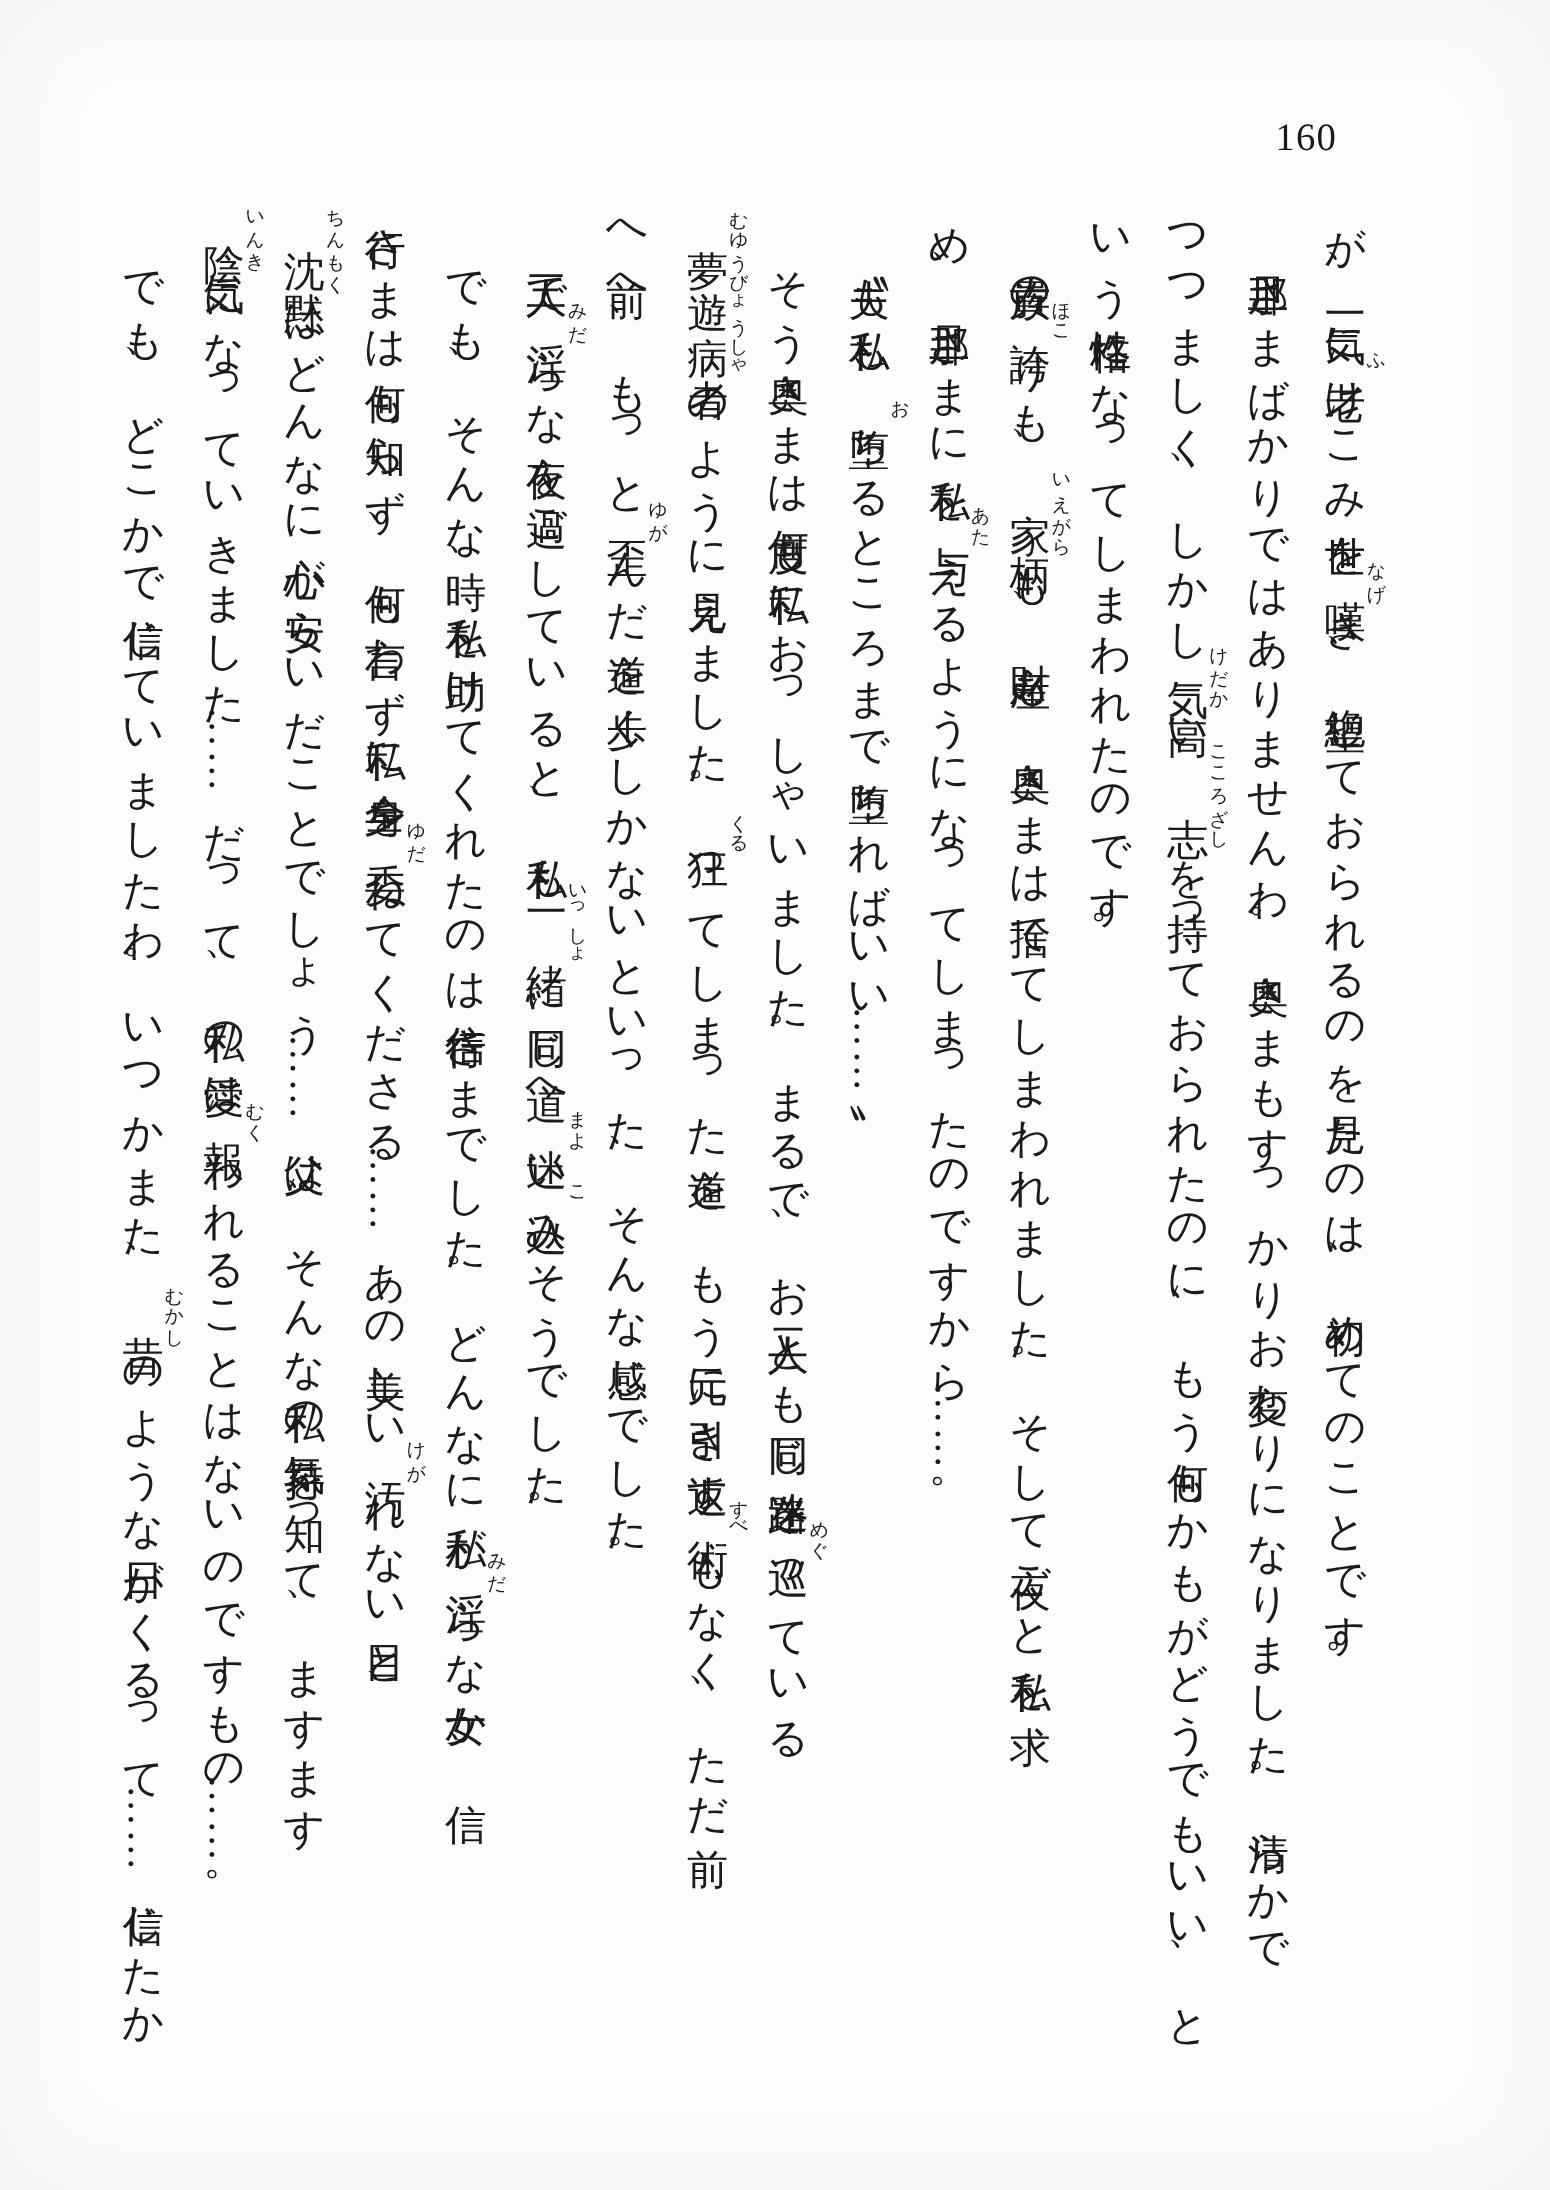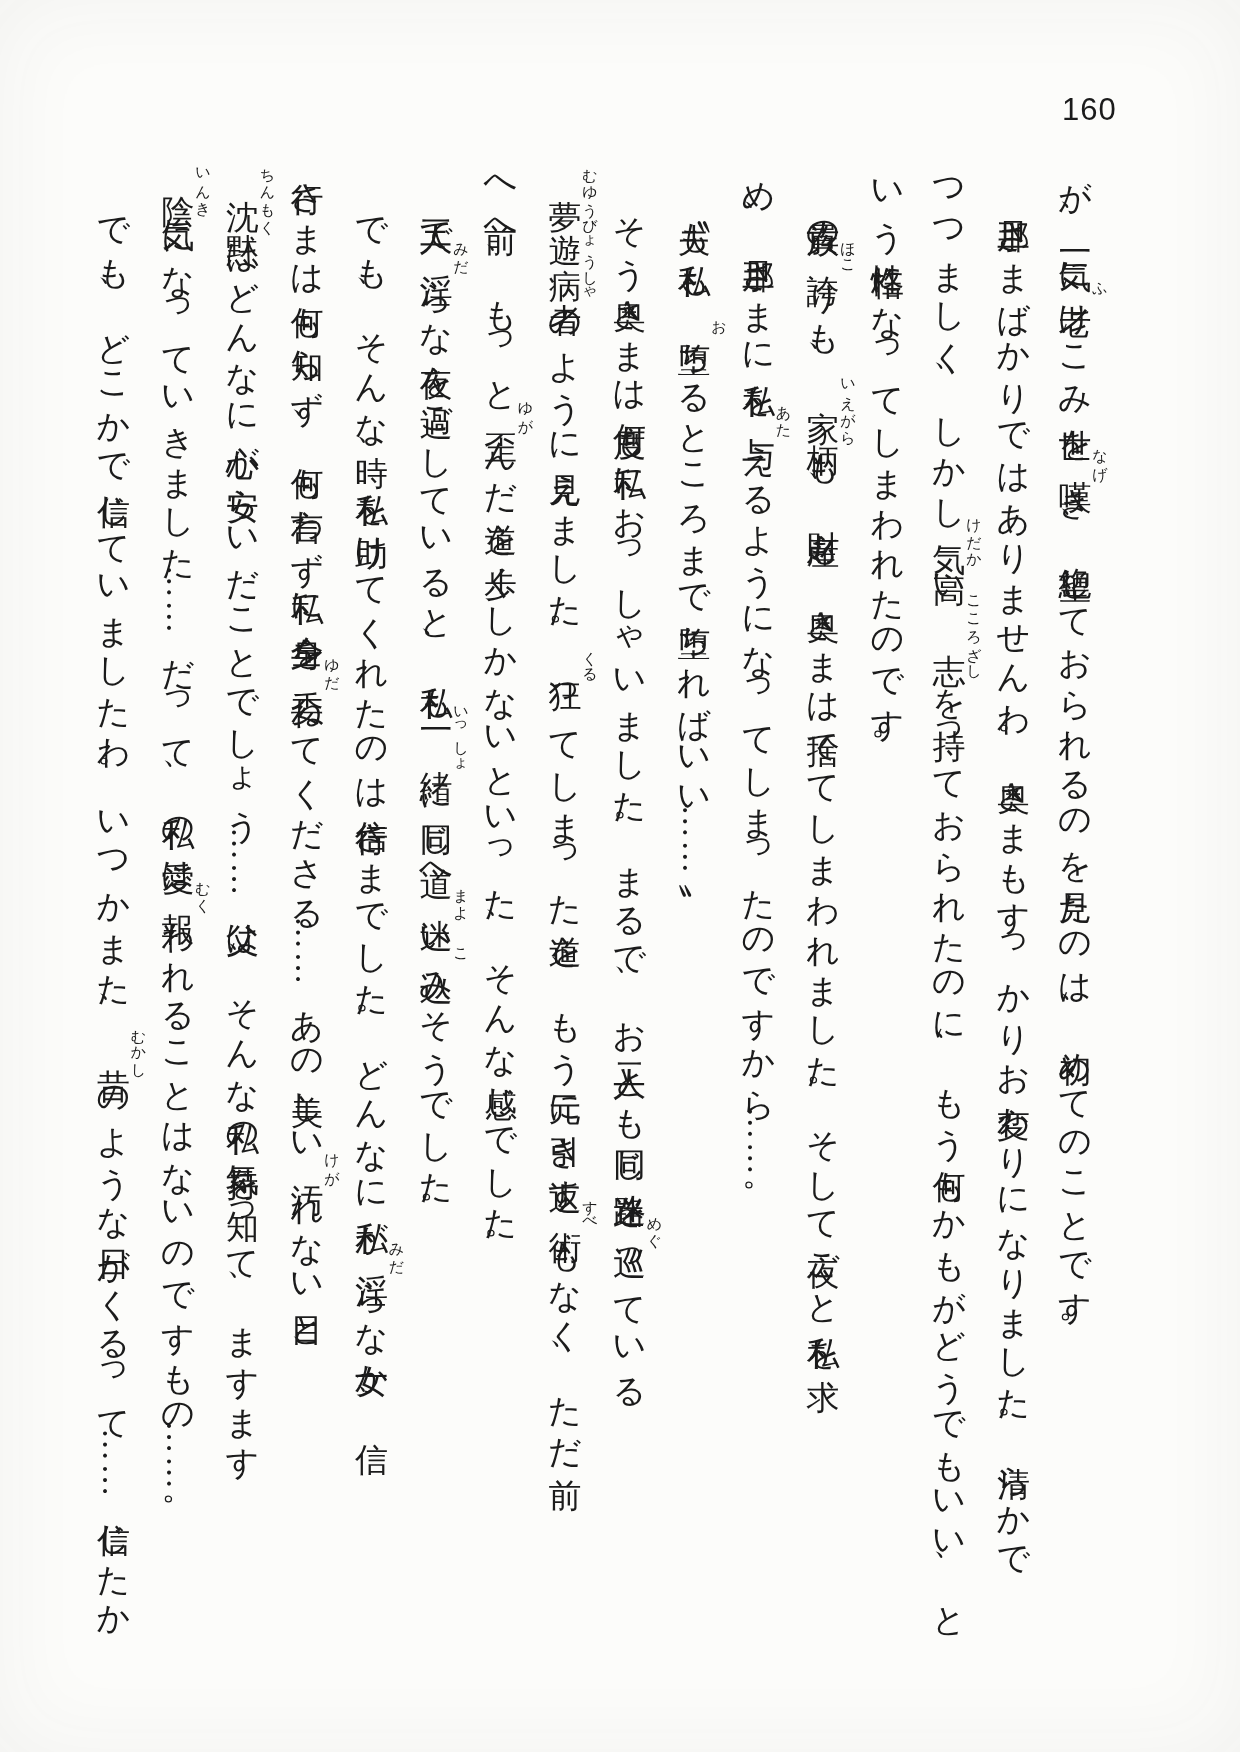--- a/index.html
+++ b/index.html
@@ -10,26 +10,26 @@
     margin: 0 auto;
     background: #fcfcfa;
     color: #1b1b1b;
     box-shadow: inset 0 0 90px rgba(60,60,55,0.05);
     overflow: hidden;
     font-family: "Liberation Serif", "DejaVu Serif", serif;
   }
   .folio {
     position: absolute;
     top: 92px;
-    left: 1062px;
+    left: 1020px;
     width: 50px;
     text-align: center;
     font-size: 31px;
     letter-spacing: 1px;
-    font-family: Liberation Sans, sans-serif;
+    font-family: Liberation Serif, serif;
   }
   .text-block {
     position: absolute;
     top: 158px;
     right: 132px;
     height: 1500px;
     writing-mode: vertical-rl;
     text-orientation: mixed;
     font-size: 33px;
     letter-spacing: 2.5px;

